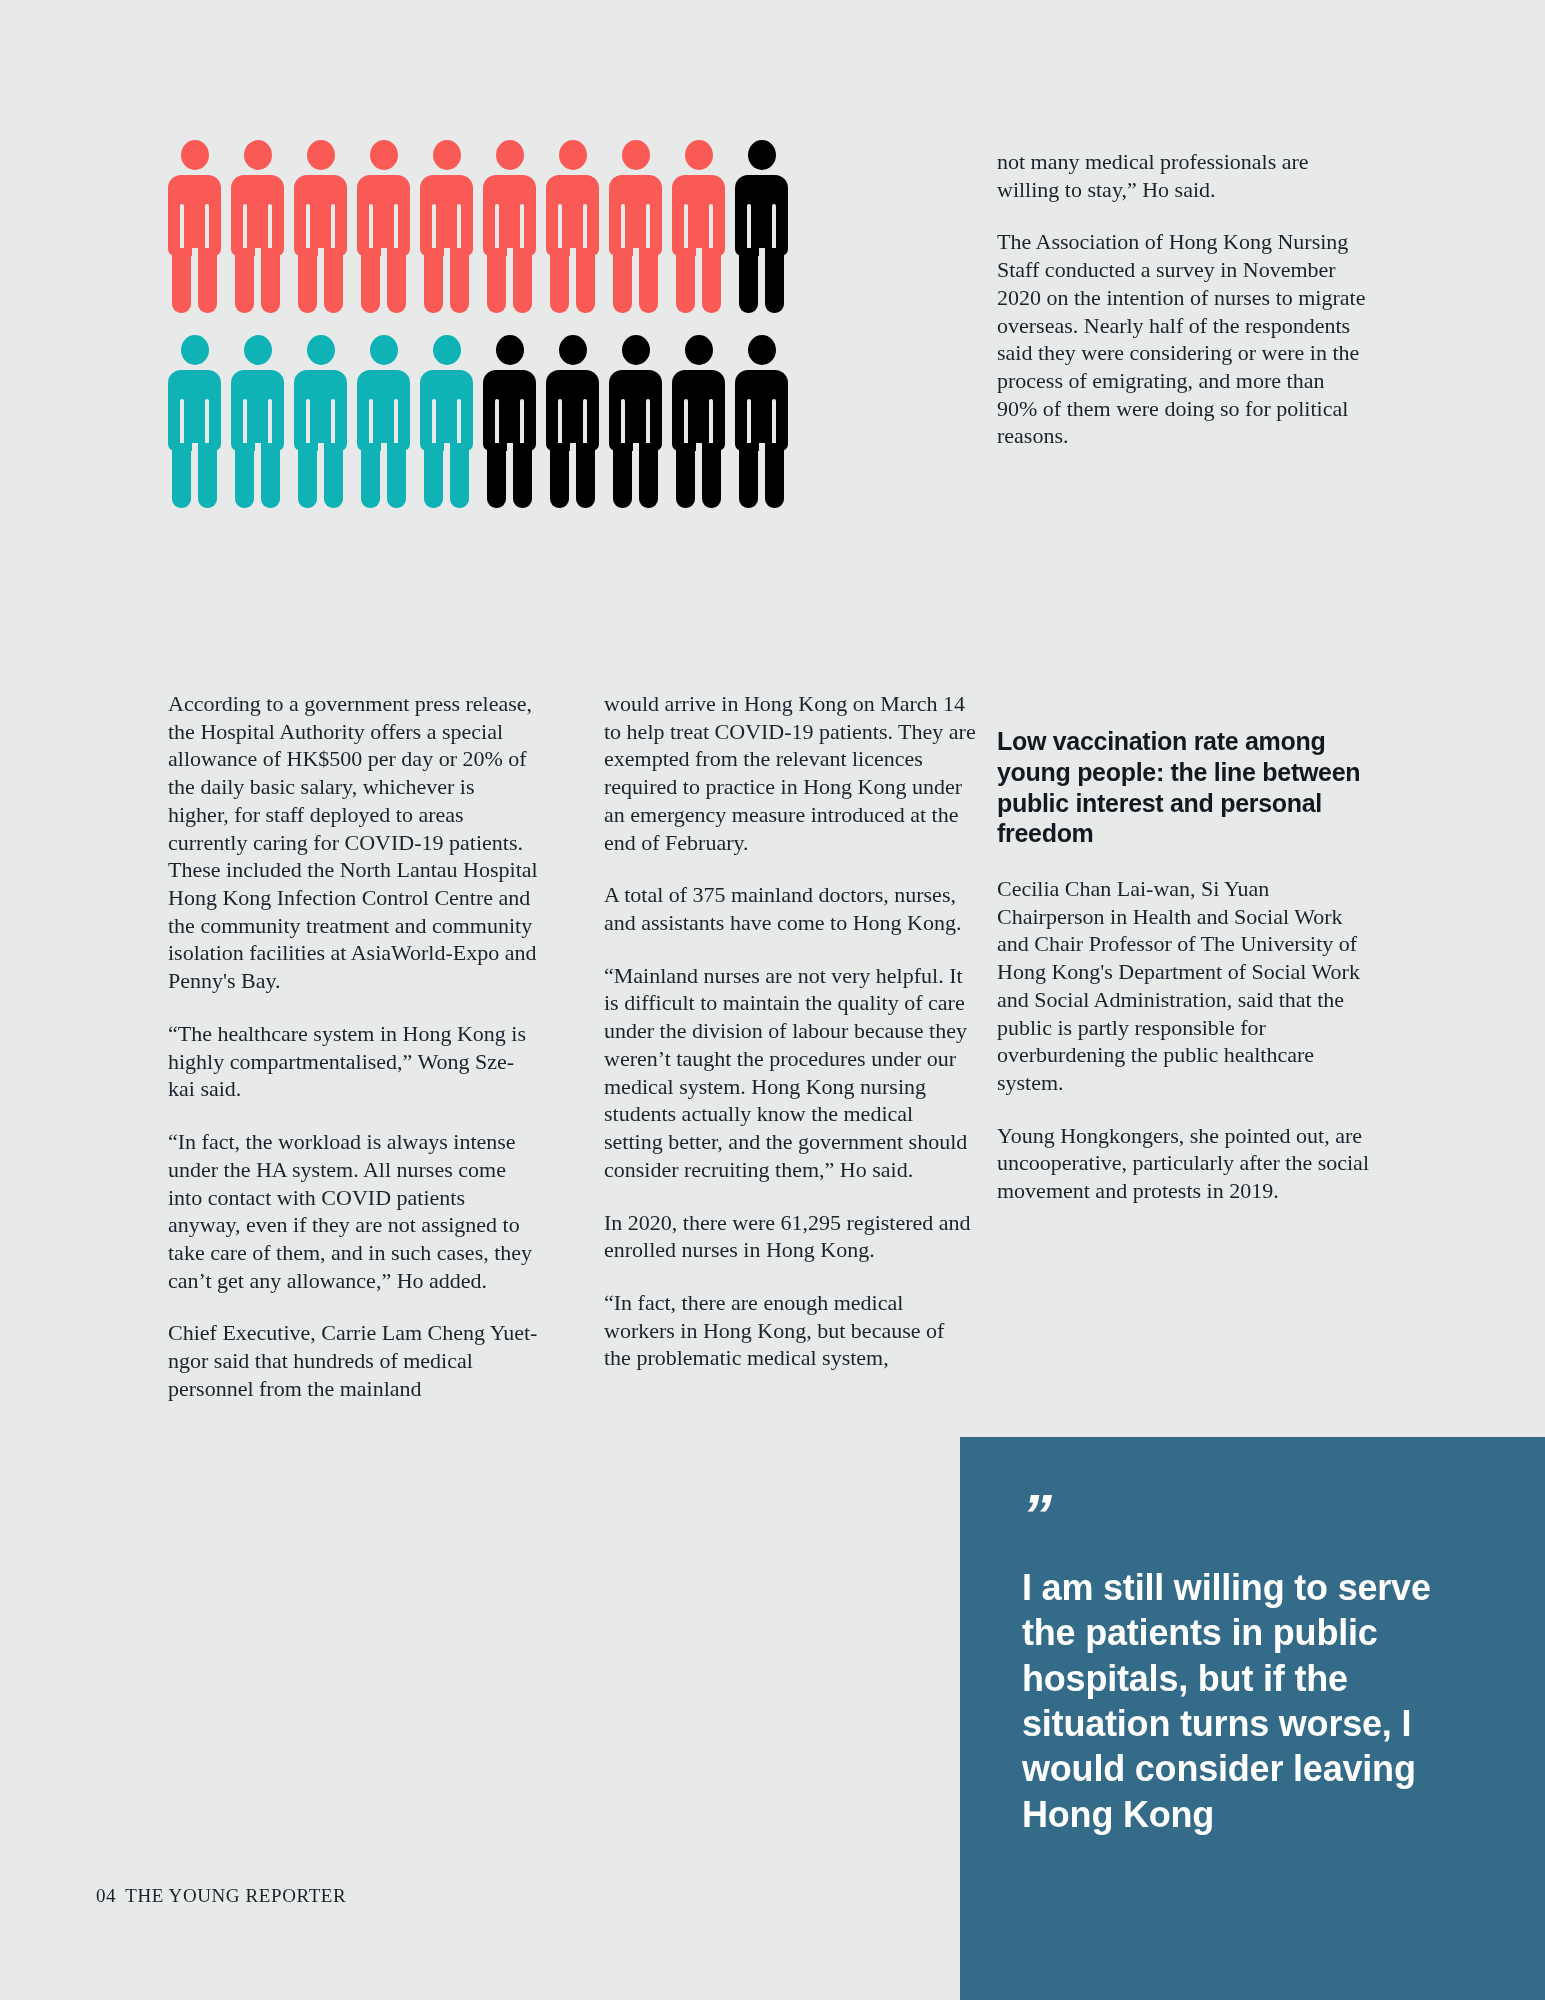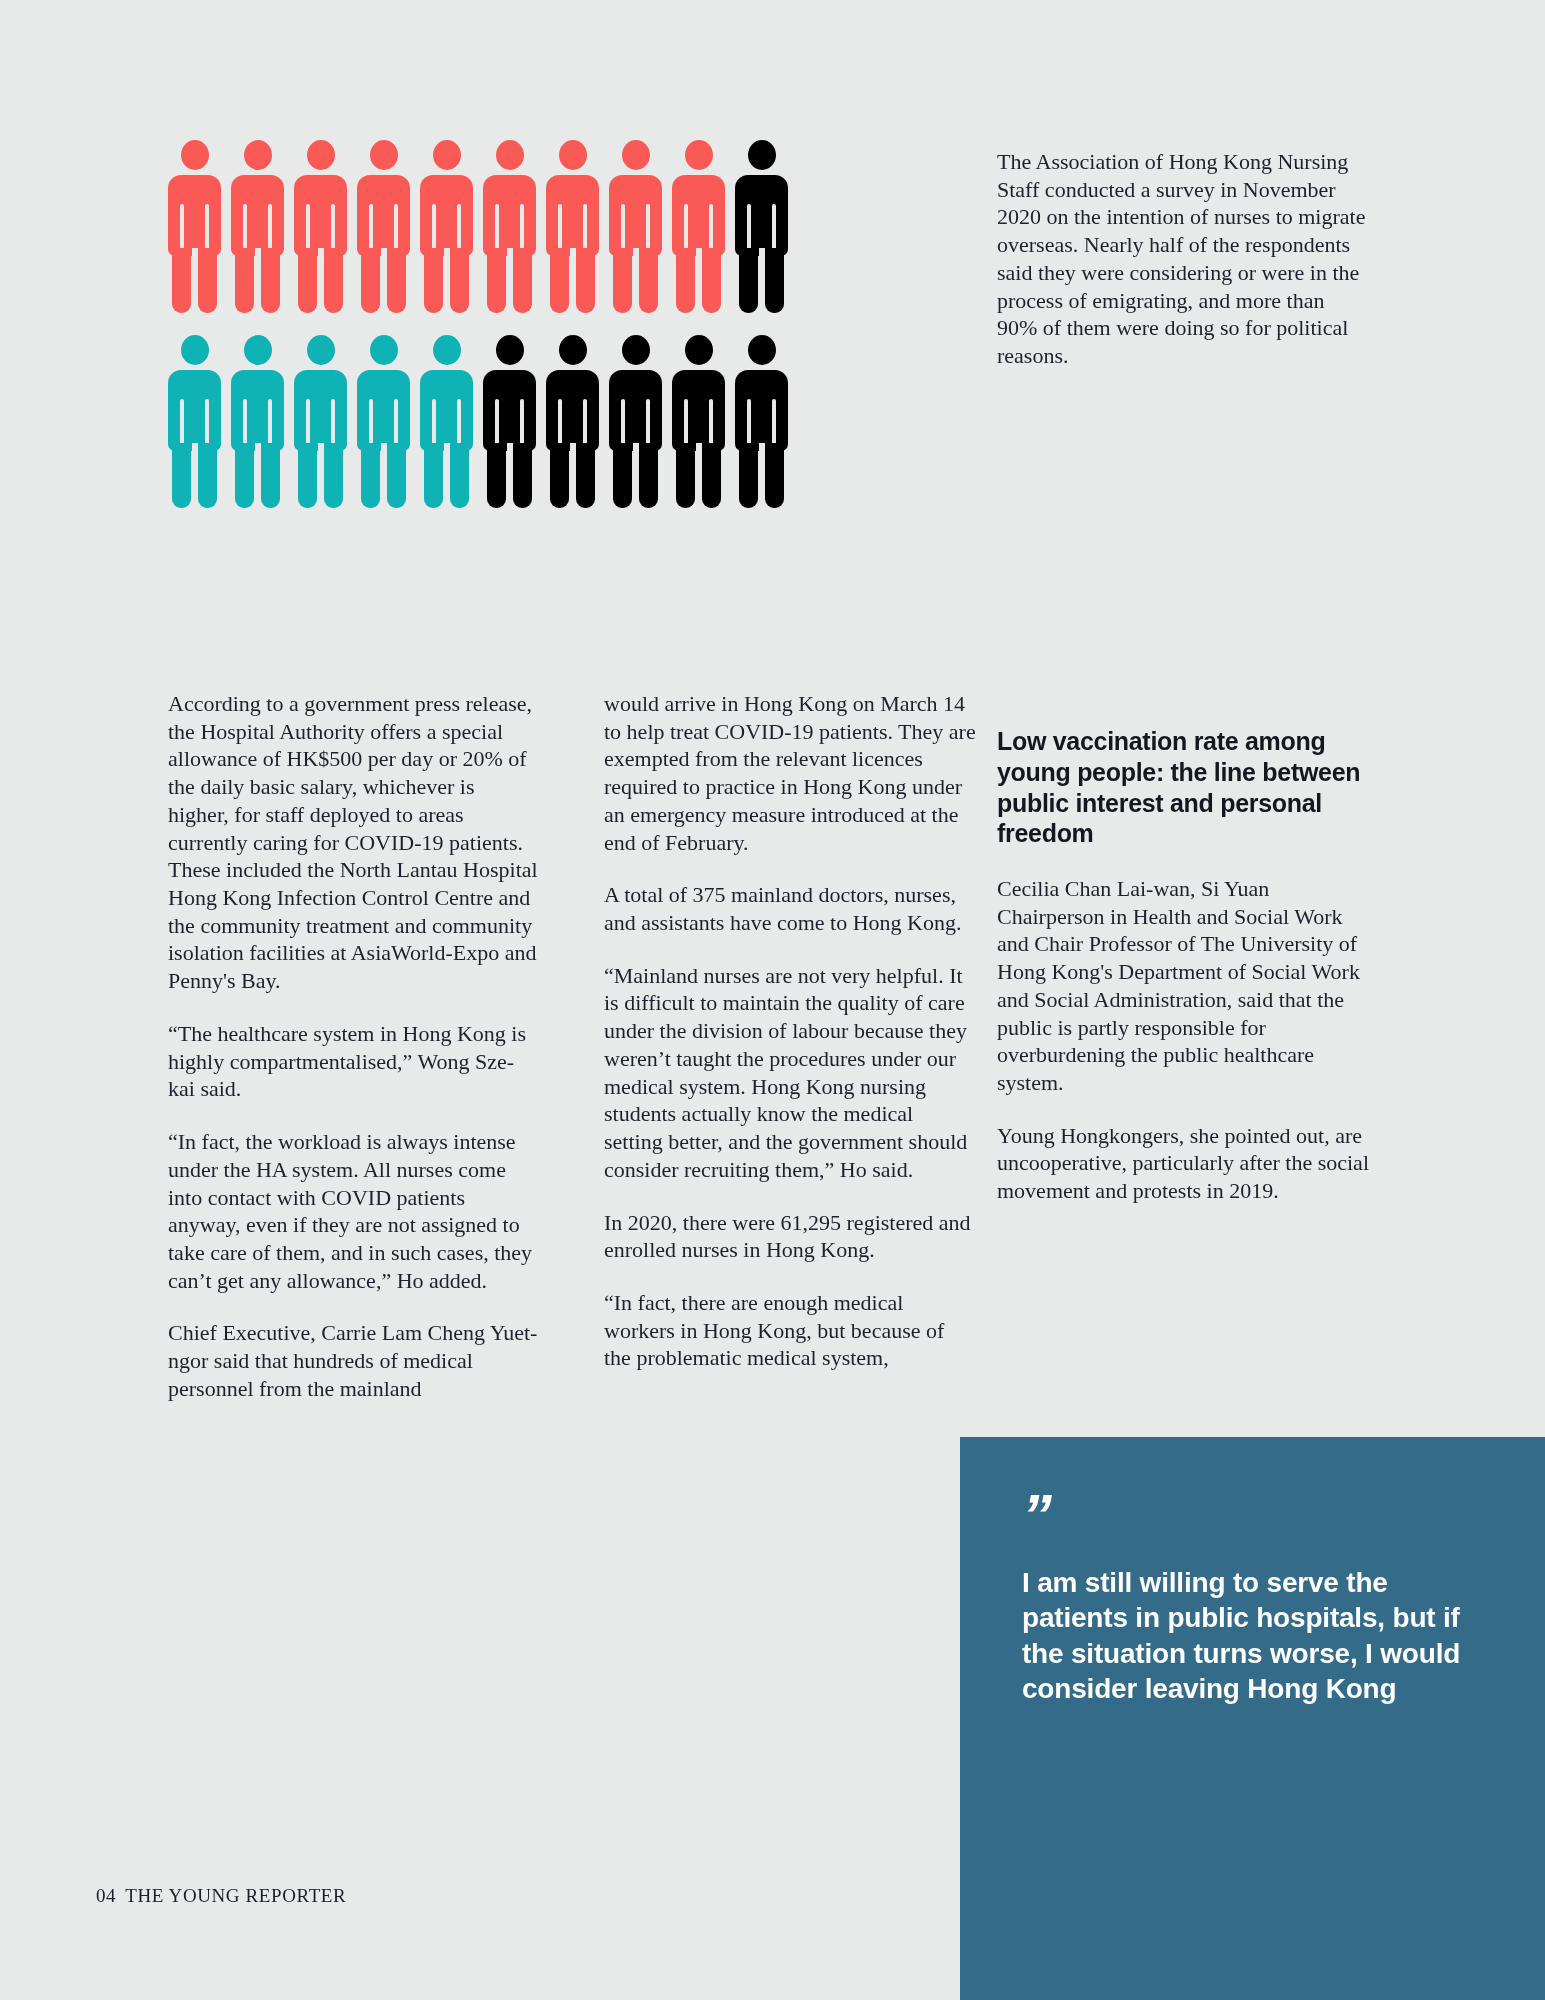--- a/index.html
+++ b/index.html
@@ -152,21 +152,21 @@
     font-size: 60px;
     line-height: 0.7;
     color: #ffffff;
     letter-spacing: -2px;
     margin-bottom: 28px;
     user-select: none;
   }
   .quote-text {
     font-family: "Liberation Sans", sans-serif;
     font-weight: bold;
-    font-size: 28px;
+    font-size: 36px;
     line-height: 1.26;
     color: #ffffff;
     letter-spacing: -0.2px;
     margin-top: 28px;
   }
 
   
   .footer {
     position: absolute;
     left: 96px;
@@ -365,20 +365,21 @@
           <span class="gap-r"></span>
           <span class="leg-l"></span>
           <span class="leg-r"></span>
           <span class="crotch"></span>
         </div>
       </div>
   </div>
 
 
   <div class="top-right">
+    <p class="body">not many medical professionals are willing to stay,” Ho said.</p>
     <p class="body">The Association of Hong Kong Nursing Staff conducted a survey in November 2020 on the intention of nurses to migrate overseas. Nearly half of the respondents said they were considering or were in the process of emigrating, and more than 90% of them were doing so for political reasons.</p>
   </div>
 
   <div class="col col-1">
     <p class="body">According to a government press release, the Hospital Authority offers a special allowance of HK$500 per day or 20% of the daily basic salary, whichever is higher, for staff deployed to areas currently caring for COVID-19 patients. These included the North Lantau Hospital Hong Kong Infection Control Centre and the community treatment and community isolation facilities at AsiaWorld-Expo and Penny's Bay.</p>
     <p class="body">“The healthcare system in Hong Kong is highly compartmentalised,” Wong Sze-kai said.</p>
     <p class="body">“In fact, the workload is always intense under the HA system. All nurses come into contact with COVID patients anyway, even if they are not assigned to take care of them, and in such cases, they can’t get any allowance,” Ho added.</p>
     <p class="body">Chief Executive, Carrie Lam Cheng Yuet-ngor said that hundreds of medical personnel from the mainland</p>
   </div>
 

